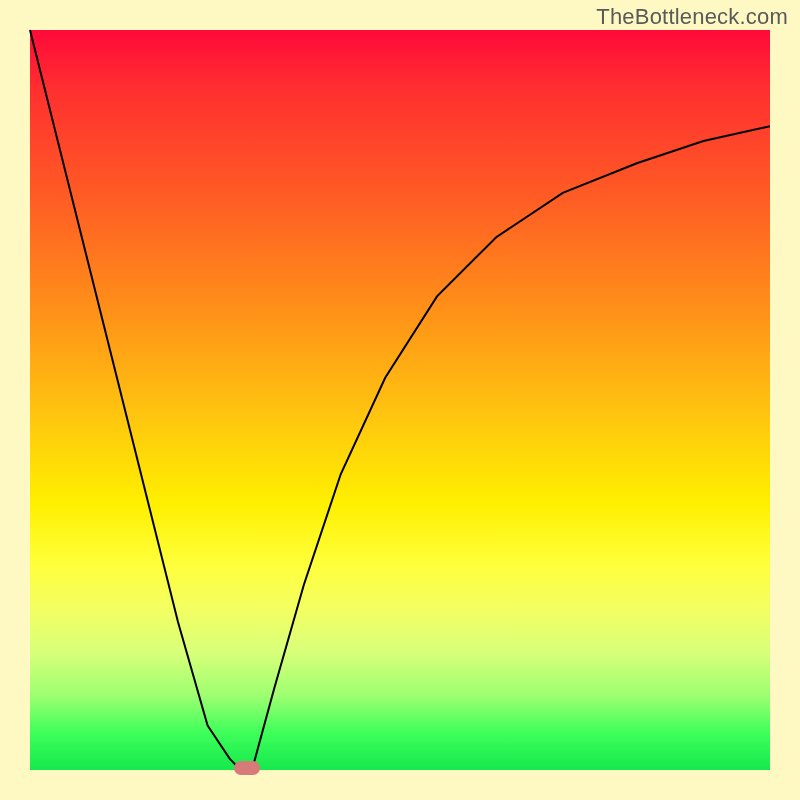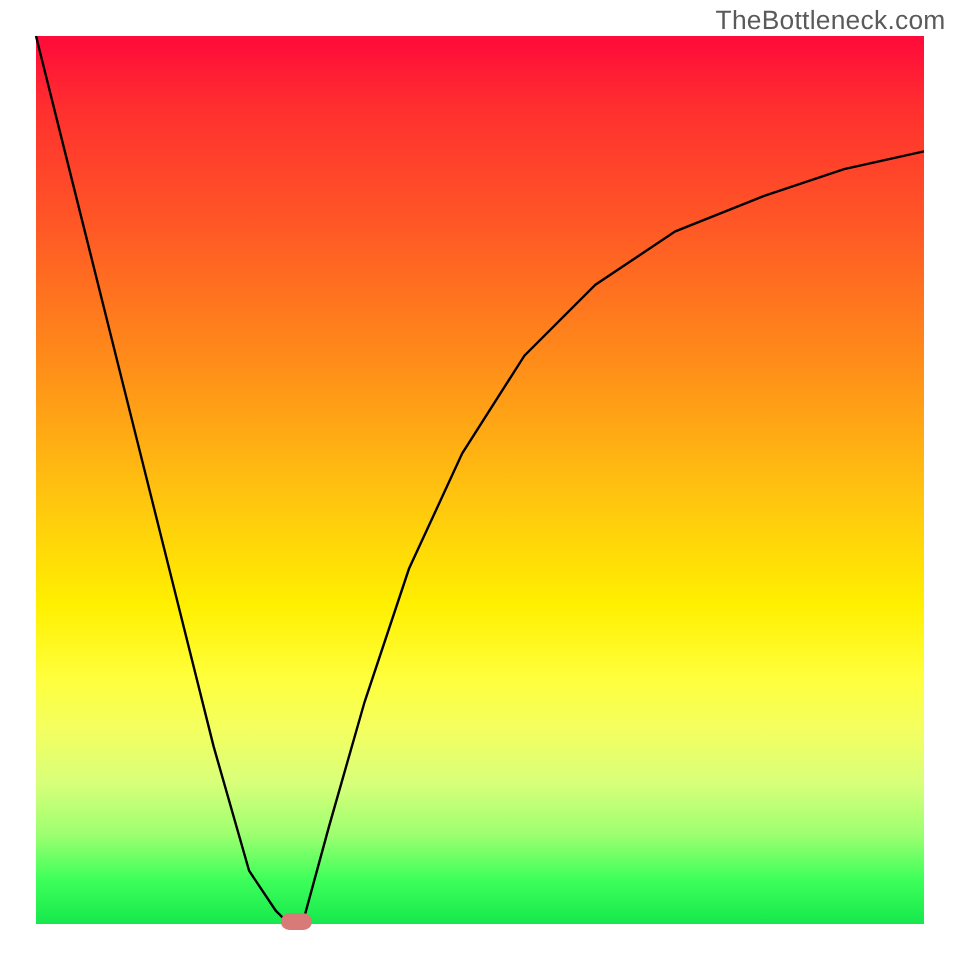--- a/index.html
+++ b/index.html
@@ -8,21 +8,21 @@
     width: 800px;
     height: 800px;
     overflow: hidden;
     background: #000;
     font-family: Arial, Helvetica, sans-serif;
   }
   .frame {
     position: relative;
     width: 800px;
     height: 800px;
-    background: #ffffff;
+    background: #fef9c3;
   }
   .plot-area {
     position: absolute;
     left: 30px;
     top: 30px;
     width: 740px;
     height: 740px;
     background: linear-gradient(
       to bottom,
       #ff0a3a 0%,

